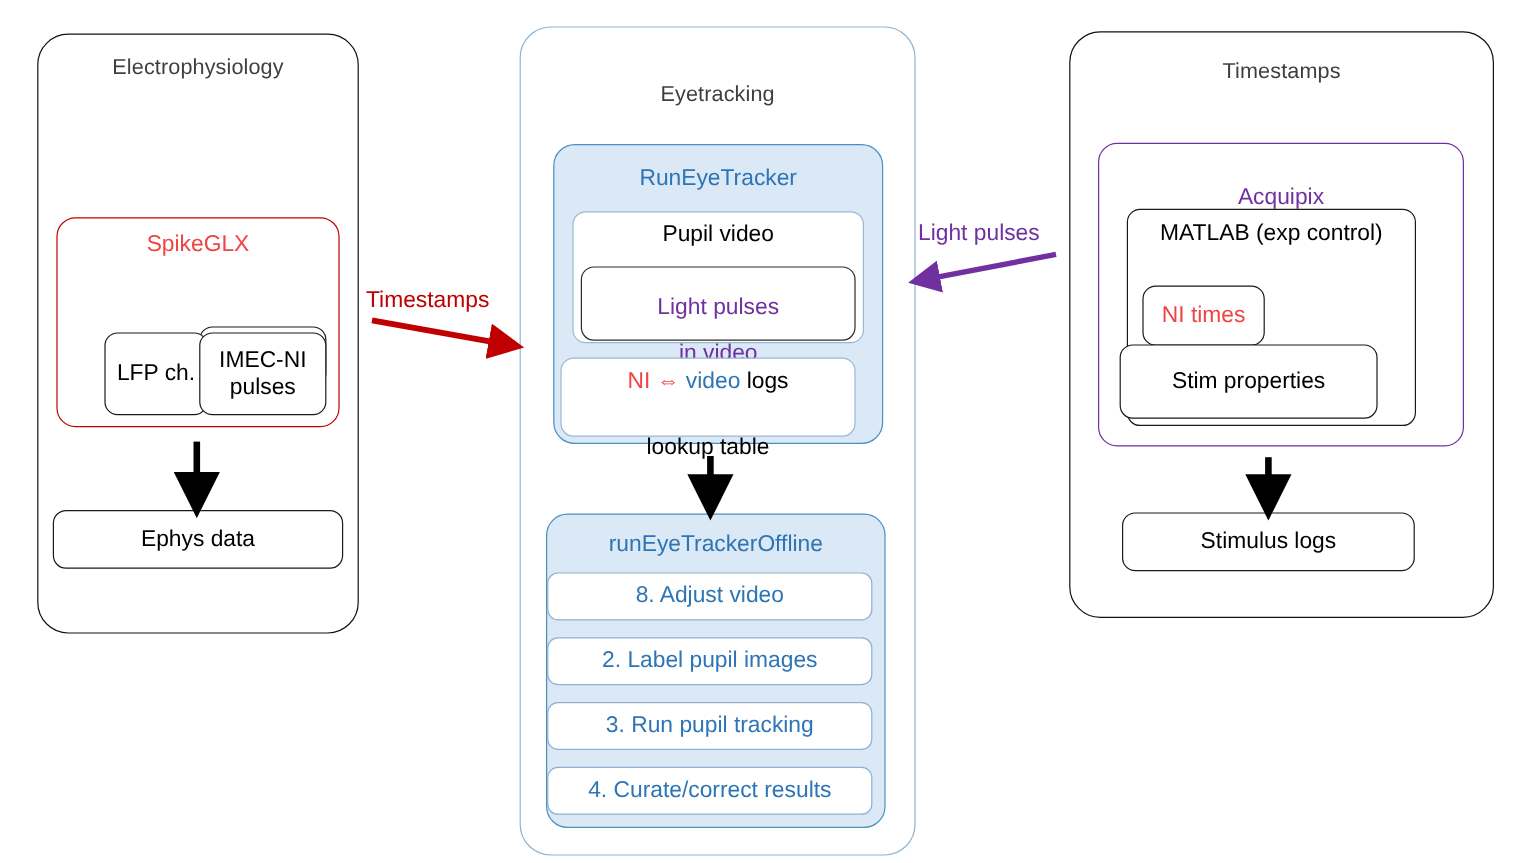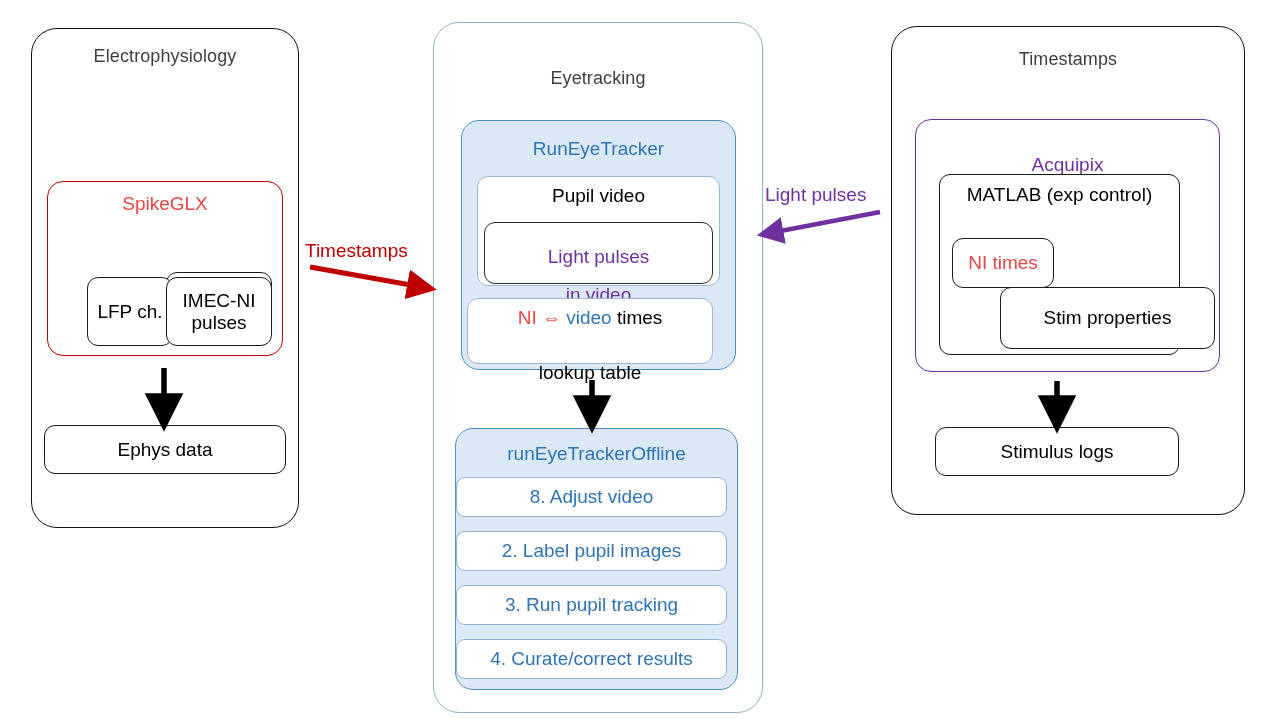--- a/index.html
+++ b/index.html
@@ -133,21 +133,21 @@
   <div class="box box-bluish" style="left:477px; top:176px; width:243px; height:110px; display:block;">
     <div style="text-align:center; font-size:19px; padding-top:8px; color:#000;">Pupil video</div>
   </div>
   <div class="box box-thin" style="left:484px; top:222px; width:229px; height:62px; display:block; padding-top:7px;">
     <div class="t-purple" style="text-align:center; font-size:19px; line-height:1.18;">Light pulses</div>
     <div class="t-purple" style="text-align:center; font-size:19px; line-height:1.18;">in video</div>
   </div>
 
   <div class="box box-bluish" style="left:467px; top:298px; width:246px; height:66px; display:block; padding-top:8px;">
     <div class="nowrap" style="text-align:center; font-size:19px; line-height:1.16;">
-      <span class="t-red">NI</span><span>&nbsp;</span><span class="t-red">⇔</span><span>&nbsp;</span><span class="t-blue">video</span><span>&nbsp;</span><span>times</span>
+      <span class="t-red">NI</span><span>&nbsp;</span><span class="t-red">⇔</span><span>&nbsp;</span><span class="t-blue">video</span><span>&nbsp;</span><span>logs</span>
     </div>
     <div style="text-align:center; font-size:19px; line-height:1.16;margin-top:33px;">lookup table</div>
   </div>
 
   <div class="group group-fillblue" style="left:455px; top:428px; width:283px; height:262px;">
     <div class="group-title t-blue" style="top:14px;">runEyeTrackerOffline</div>
   </div>
 
   <div class="box box-step" style="left:456px; top:477px; width:271px; height:40px;">8. Adjust video</div>
   <div class="box box-step" style="left:456px; top:531px; width:271px; height:40px;">2. Label pupil images</div>
@@ -161,21 +161,21 @@
   <div class="group group-purple" style="left:915px; top:119px; width:305px; height:253px;">
     <div class="group-title t-purple" style="top:18px;">Acquipix</div>
   </div>
 
   <div class="box" style="left:939px; top:174px; width:241px; height:181px; display:block; padding-top:9px;">
     <div style="text-align:center; font-size:19px;">MATLAB (exp control)</div>
   </div>
   <div class="box" style="left:952px; top:238px; width:102px; height:50px;">
     <span class="t-red">NI times</span>
   </div>
-  <div class="box" style="left:1000px; top:287px; width:215px; height:62px;">Stim properties</div>
+  <div class="box" style="left:933px; top:287px; width:215px; height:62px;">Stim properties</div>
 
   <div class="box" style="left:935px; top:427px; width:244px; height:49px;">Stimulus logs</div>
 
   <div class="arrow-label l-red" style="left:305px; top:240px;">Timestamps</div>
   <div class="arrow-label l-purple" style="left:765px; top:184px;">Light pulses</div>
 
   <svg class="overlay" viewBox="0 0 1278 719">
     <defs>
       <marker id="ah-black" markerWidth="7" markerHeight="7" refX="3.4" refY="3.5" orient="auto" markerUnits="strokeWidth">
         <path d="M0,0 L7,3.5 L0,7 z" fill="#000000"></path>

